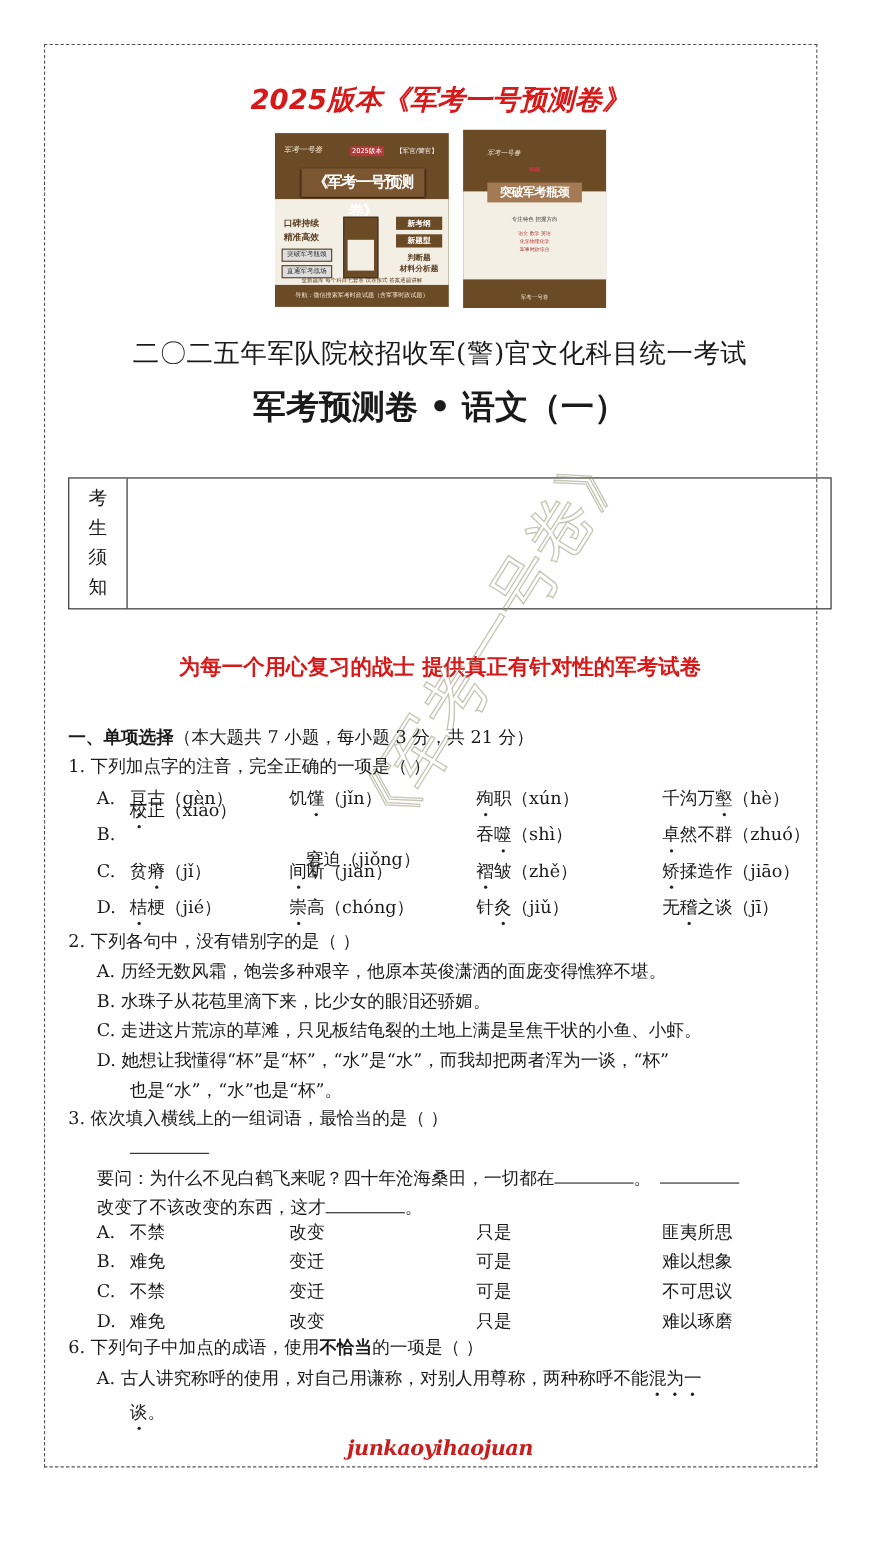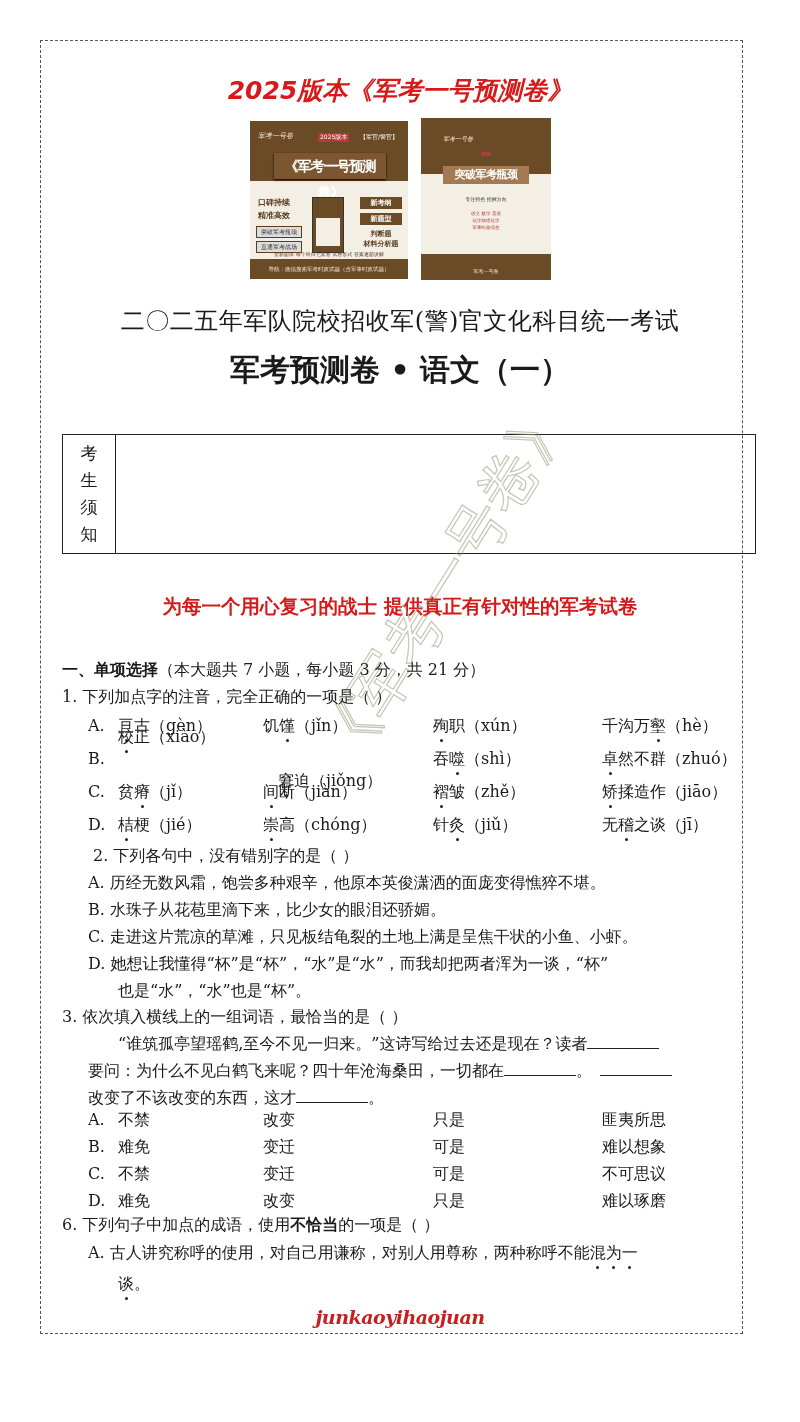--- a/index.html
+++ b/index.html
@@ -156,30 +156,30 @@
   <div class="col" style="top:778px; left:433px; line-height:27px;"><span></span><span class="dot">褶</span><span>皱（zhě）</span></div>
   <div class="col" style="top:778px; left:602px; line-height:27px;"><span></span><span class="dot">矫</span><span>揉造作（jiāo）</span></div>
 
   <div class="abs body-text" style="top:811px; left:88px;">D.</div>
   <div class="col" style="top:811px; left:118px; line-height:27px;"><span></span><span class="dot">桔</span><span>梗（jié）</span></div>
   <div class="col" style="top:811px; left:263px; line-height:27px;"><span></span><span class="dot">崇</span><span>高（chóng）</span></div>
   <div class="col" style="top:811px; left:433px; line-height:27px;"><span>针</span><span class="dot">灸</span><span>（jiǔ）</span></div>
   <div class="col" style="top:811px; left:602px; line-height:27px;"><span>无</span><span class="dot">稽</span><span>之谈（jī）</span></div>
 </div>
 
-<div class="abs q body-text" style="top:842px;margin-left:31px;">2. 下列各句中，没有错别字的是（        ）</div>
+<div class="abs q body-text" style="top:842px;">2. 下列各句中，没有错别字的是（        ）</div>
 <div class="abs opt body-text" style="top:869px;">A. 历经无数风霜，饱尝多种艰辛，他原本英俊潇洒的面庞变得憔猝不堪。</div>
 <div class="abs opt body-text" style="top:896px;">B. 水珠子从花苞里滴下来，比少女的眼泪还骄媚。</div>
 <div class="abs opt body-text" style="top:923px;">C. 走进这片荒凉的草滩，只见板结龟裂的土地上满是呈焦干状的小鱼、小虾。</div>
 <div class="abs opt body-text" style="top:950px;">D. 她想让我懂得“杯”是“杯”，“水”是“水”，而我却把两者浑为一谈，“杯”</div>
 <div class="abs body-text" style="top:977px; left:118px;">也是“水”，“水”也是“杯”。</div>
 
 <div class="abs q body-text" style="top:1003px;">3. 依次填入横线上的一组词语，最恰当的是（        ）</div>
 <div class="abs body-text" style="top:1030px; left:118px;">
-  <span>“谁筑孤亭望瑶鹤,至今不见一归来。”这诗写给过去还是现在？读者</span><span class="blank" style="width:72px;"></span>
+  <span class="blank" style="width:72px;"></span>
 </div>
 <div class="abs body-text" style="top:1057px; left:88px;">
   <span>要问：为什么不见白鹤飞来呢？四十年沧海桑田，一切都在</span><span class="blank" style="width:72px;"></span><span>。</span><span class="blank" style="width:72px; margin-left:8px;"></span>
 </div>
 <div class="abs body-text" style="top:1084px; left:88px;">
   <span>改变了不该改变的东西，这才</span><span class="blank" style="width:72px;"></span><span>。</span>
 </div>
 
 <div>
   <div class="abs body-text" style="top:1106px; left:88px;">A.</div>

